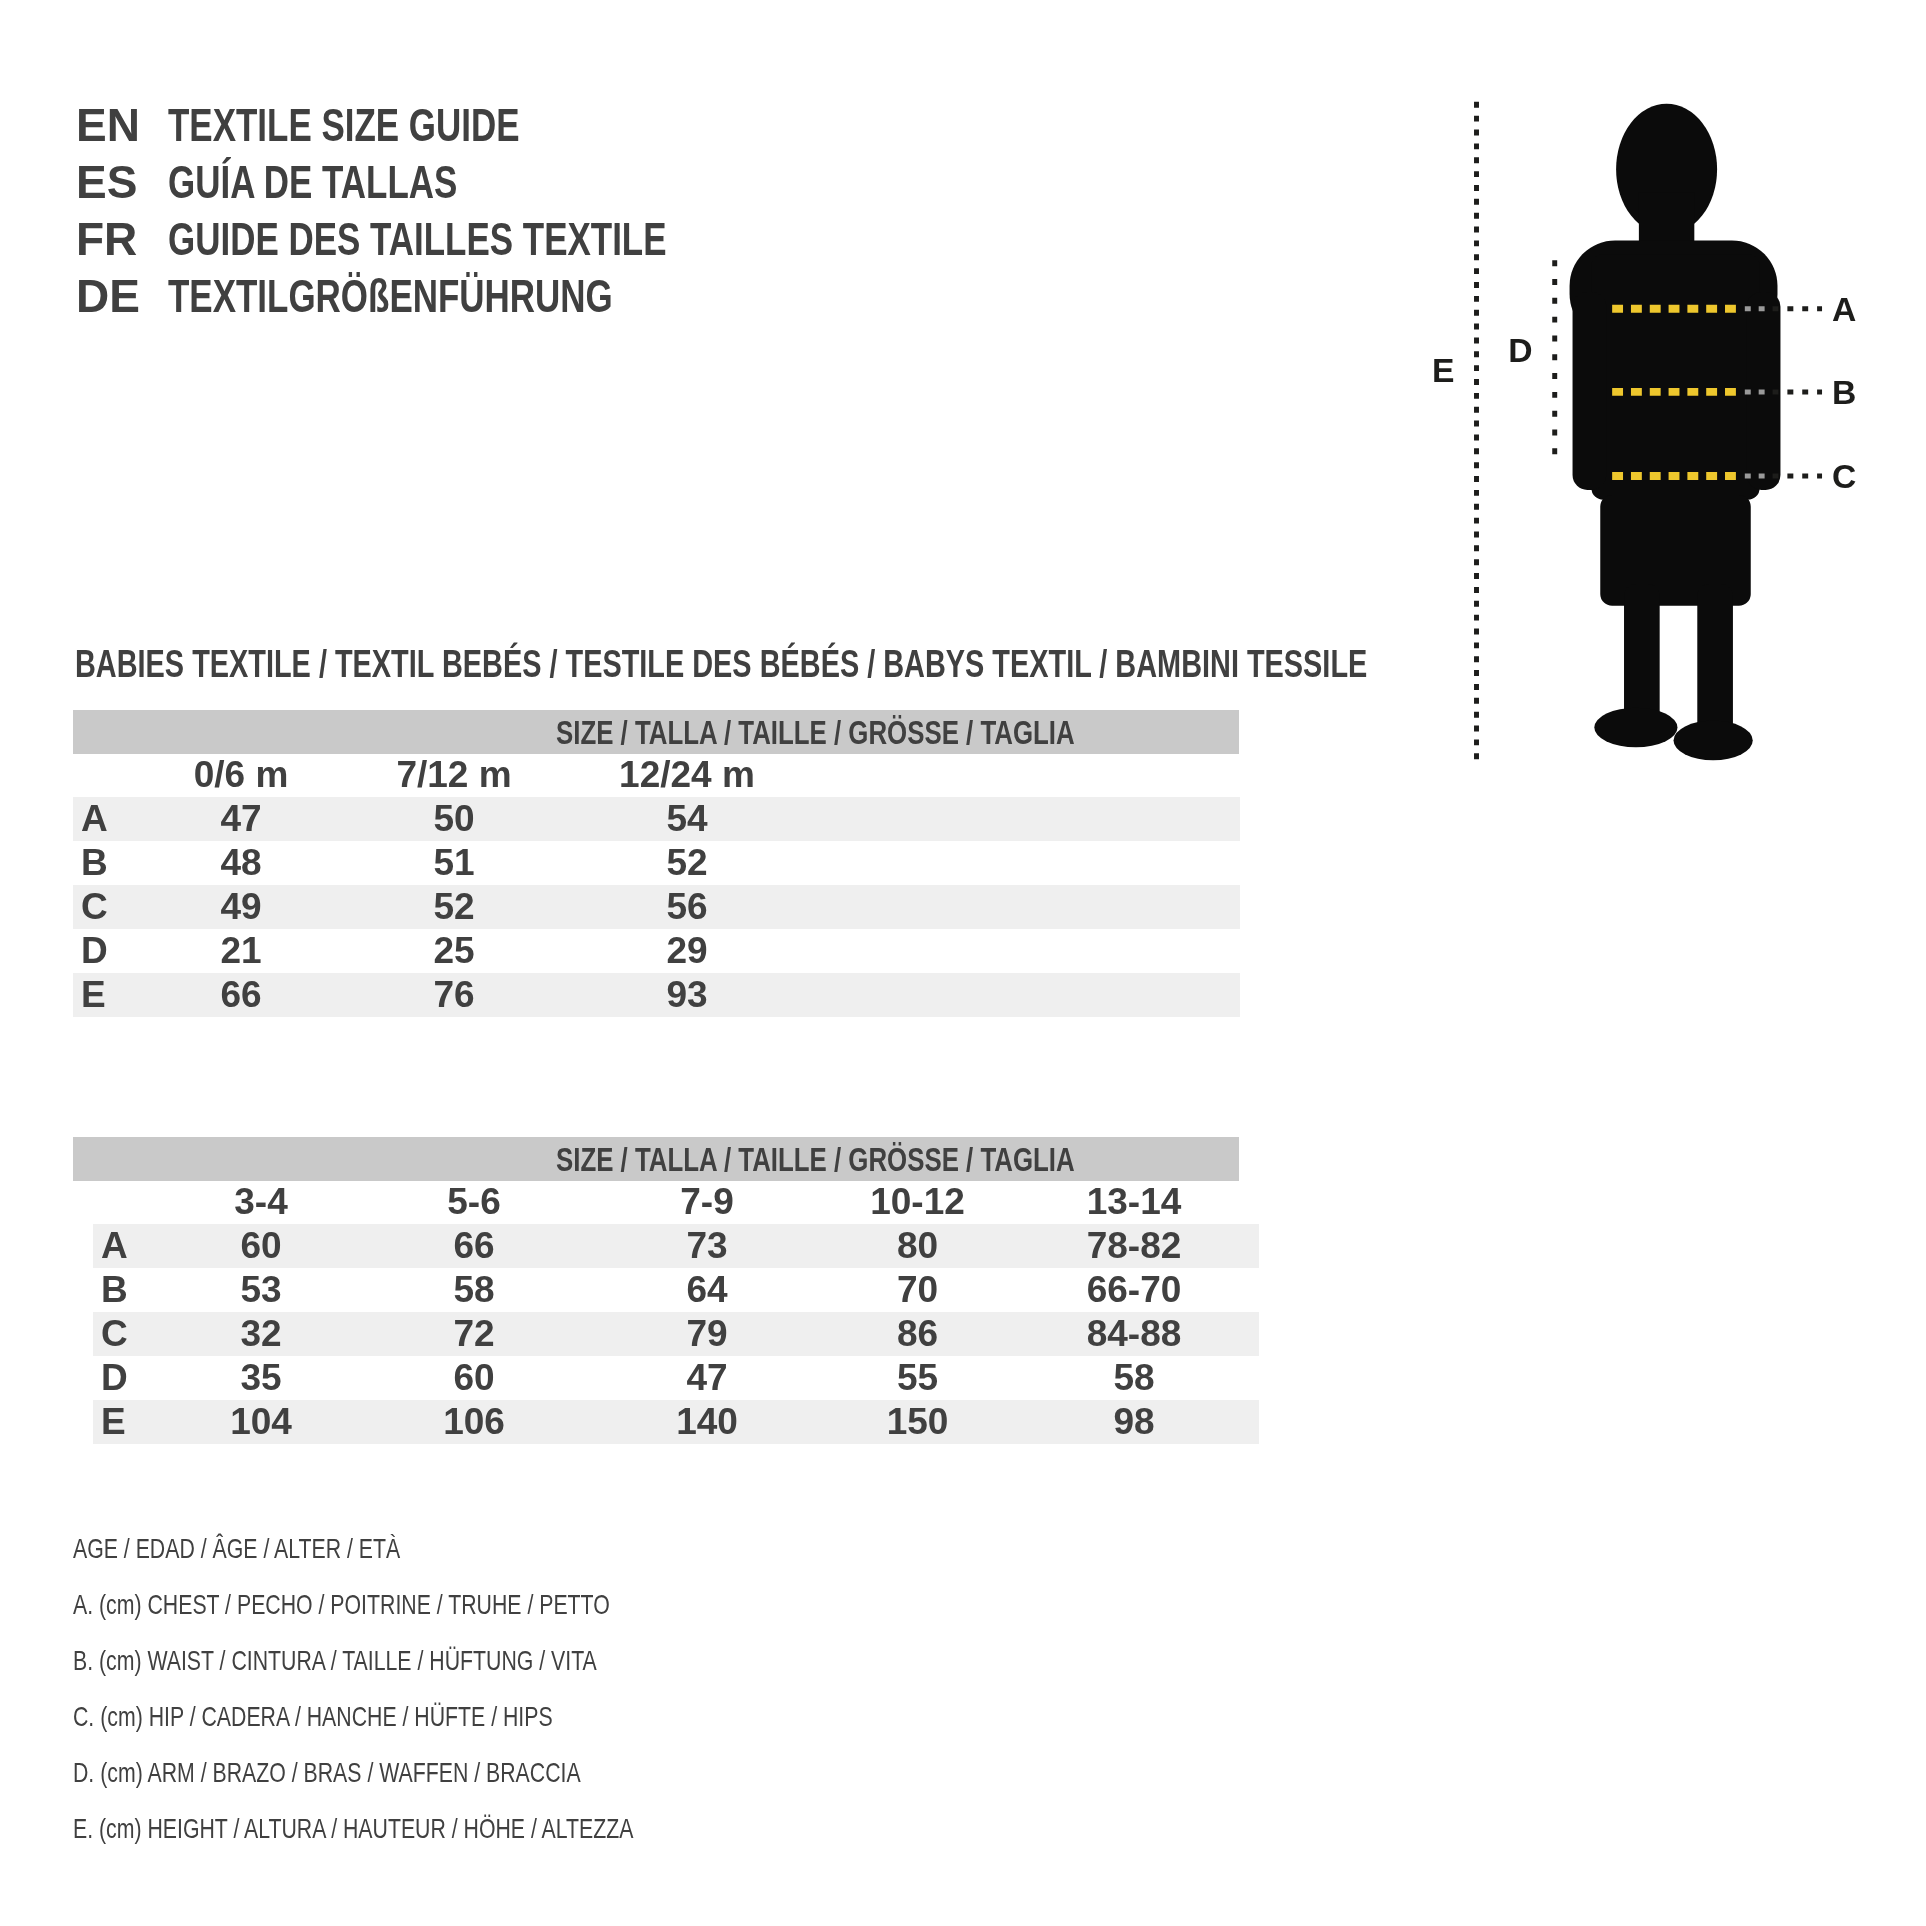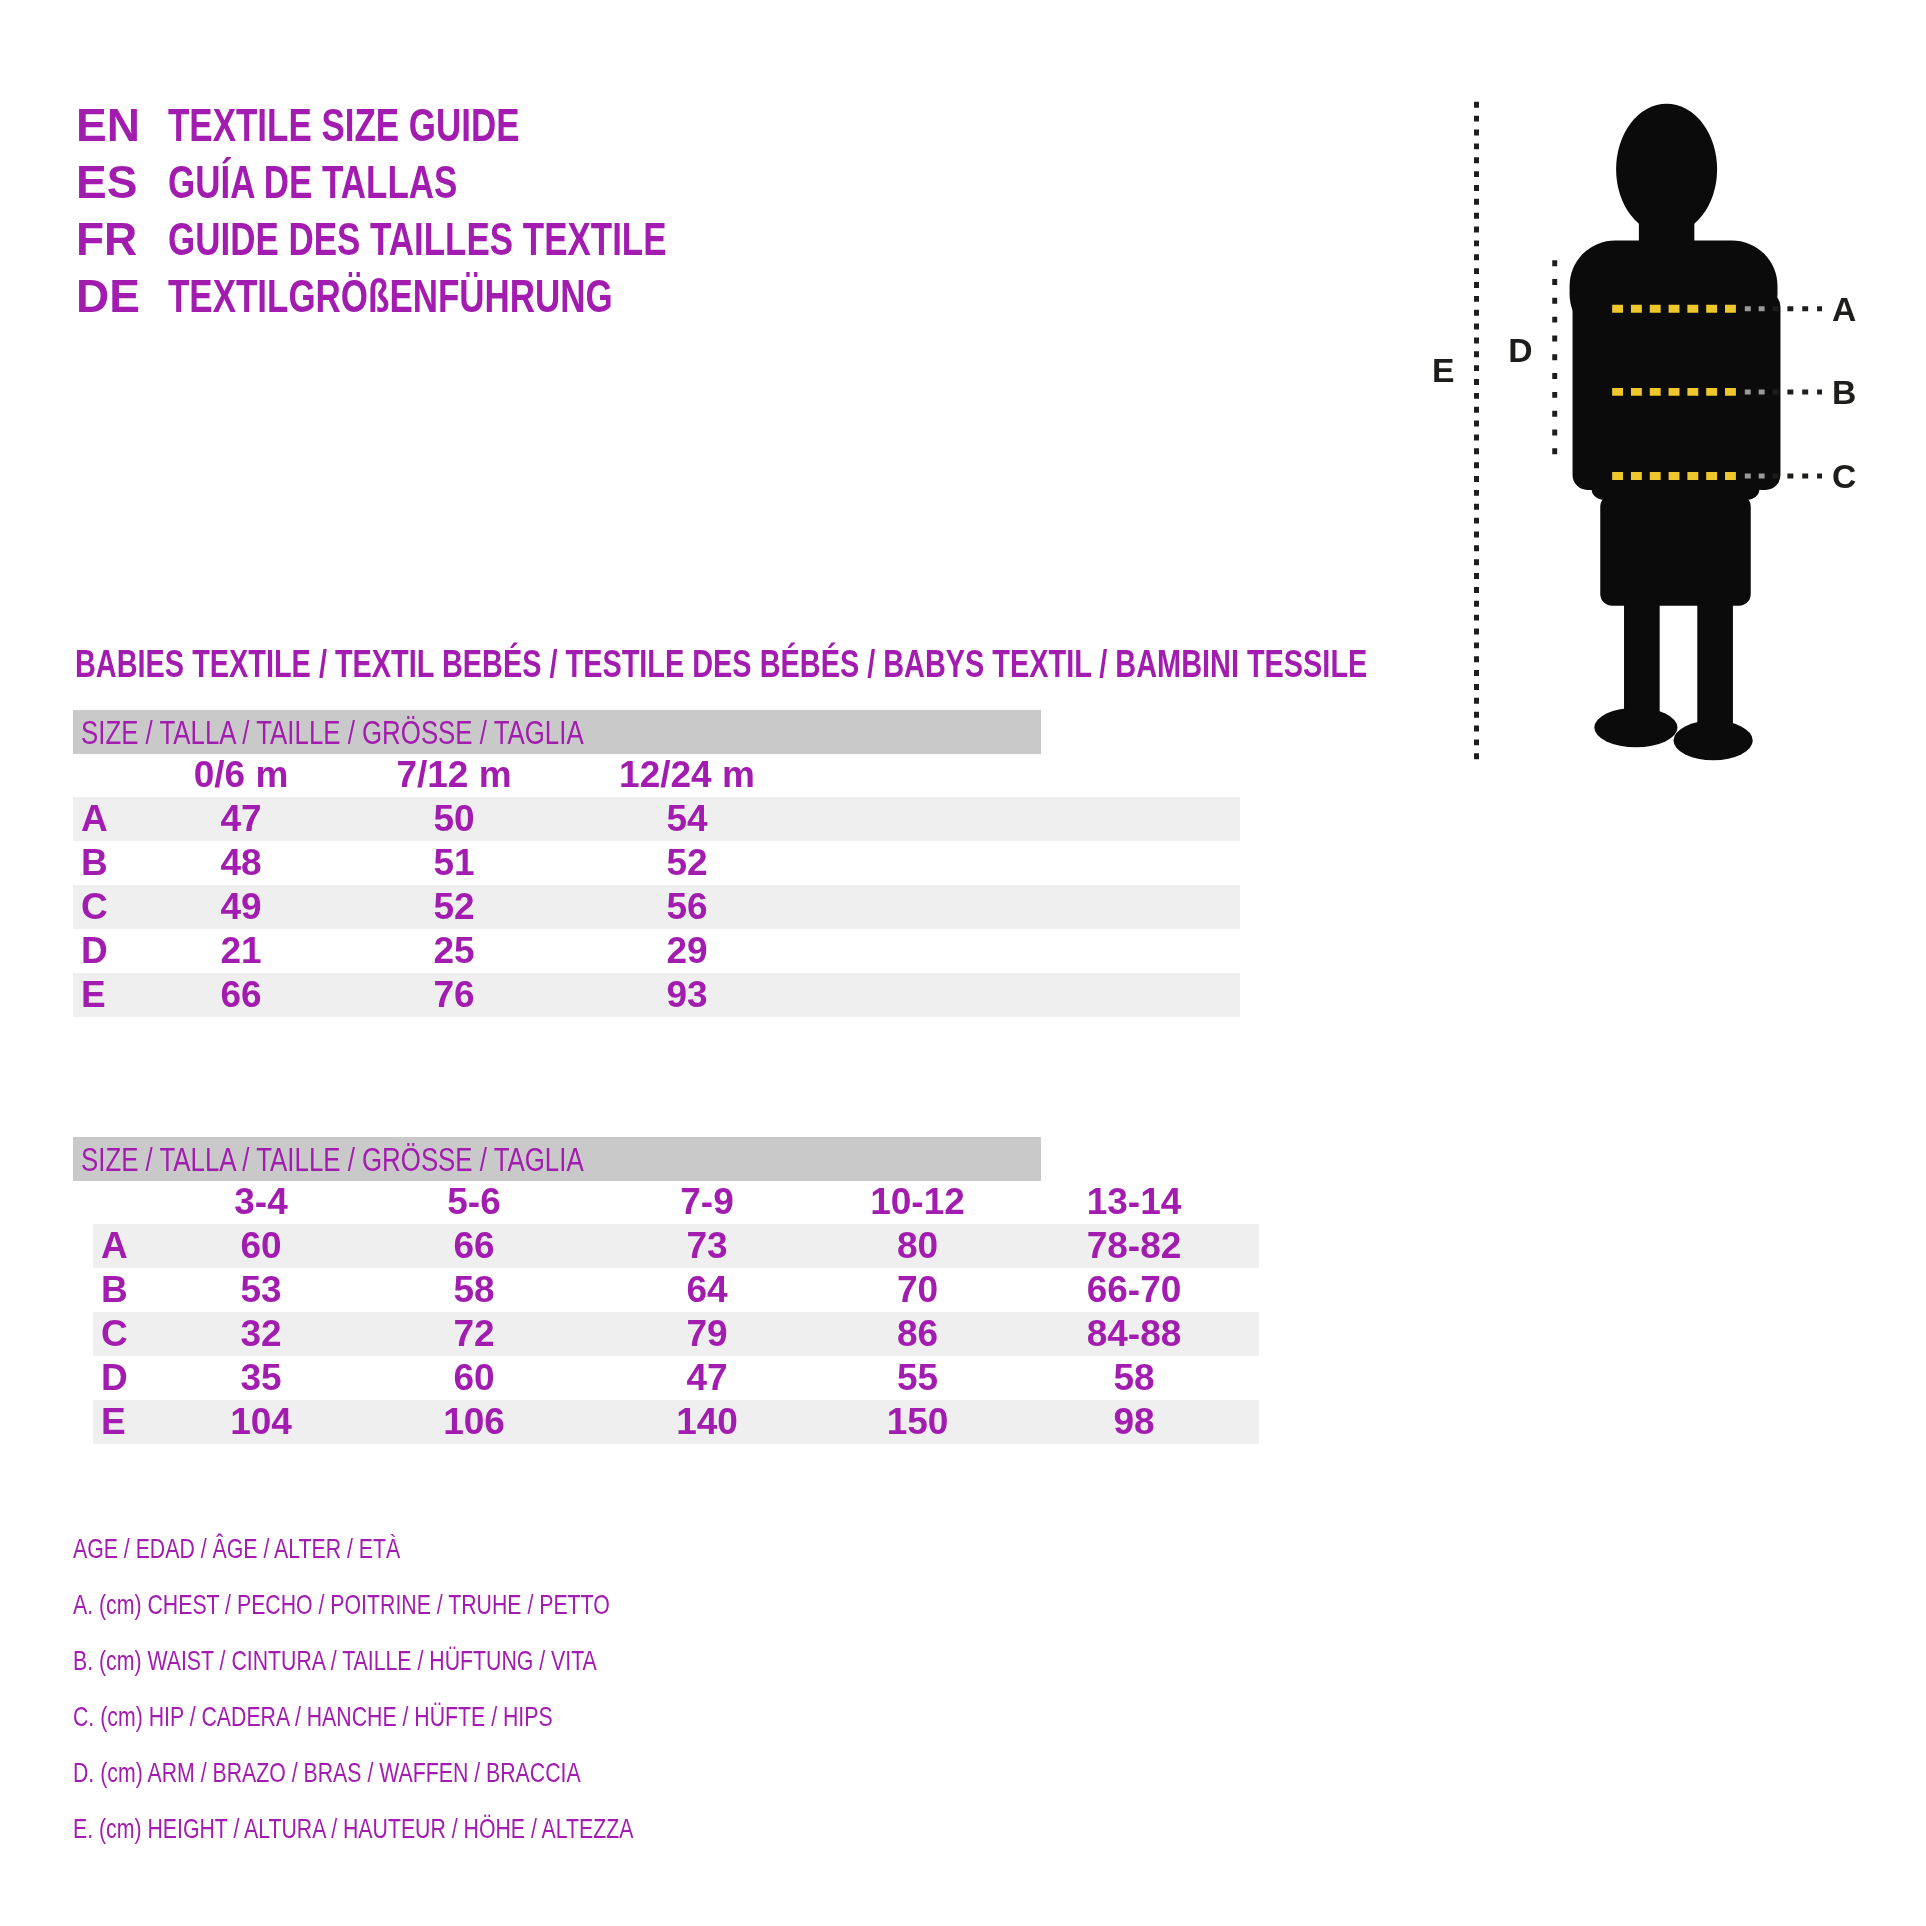--- a/index.html
+++ b/index.html
@@ -1,39 +1,39 @@
 <!DOCTYPE html>
 <html><head>
 <meta charset="utf-8">
 <style>
   html,body{margin:0;padding:0;background:#ffffff;}
   .page{
     position:relative;width:1927px;height:1927px;background:#ffffff;overflow:hidden;
-    font-family:"Liberation Sans", sans-serif;color:#a21caf;
+    font-family:"Liberation Sans", sans-serif;color:#404040;
   }
   
   .cx{display:inline-block;transform:scaleX(.76);transform-origin:0 50%;white-space:nowrap;}
 
   
   .lang-list{position:absolute;left:76px;top:97px;}
   .lang-row{display:flex;height:57px;line-height:57px;font-size:46px;font-weight:700;}
   .lang-code{width:92px;flex:0 0 92px;}
   .lang-title{white-space:nowrap;}
 
   
   .size-figure{position:absolute;left:1426px;top:84px;width:501px;height:698px;}
 
   
   .section-heading{position:absolute;left:75px;font-size:38px;font-weight:700;line-height:46px;white-space:nowrap;}
   .heading-babies{top:641px;}
   .heading-children{top:1068px;}
 
   
-  .size-bar{position:absolute;left:73px;width:968px;height:44px;background:#c9c9c9;
-    font-size:34px;font-weight:400;line-height:45px;padding-left:8px;box-sizing:border-box;white-space:nowrap;}
+  .size-bar{position:absolute;left:73px;width:1166px;height:44px;background:#c9c9c9;
+    font-size:34px;font-weight:700;line-height:45px;padding-left:8px;box-sizing:border-box;white-space:nowrap;text-align:right;}
   .bar-babies{top:710px;}
   .bar-children{top:1137px;}
 
   
   table.size-table{position:absolute;left:73px;border-collapse:collapse;table-layout:fixed;
     width:1166px;font-size:37px;font-weight:700;}
   .table-babies{top:753px;}
   .table-children{top:1180px;margin-left:20px;}
   .size-table td{height:44px;padding:0;text-align:center;vertical-align:middle;}
   .size-table td.rowlabel{text-align:left;padding-left:8px;}

